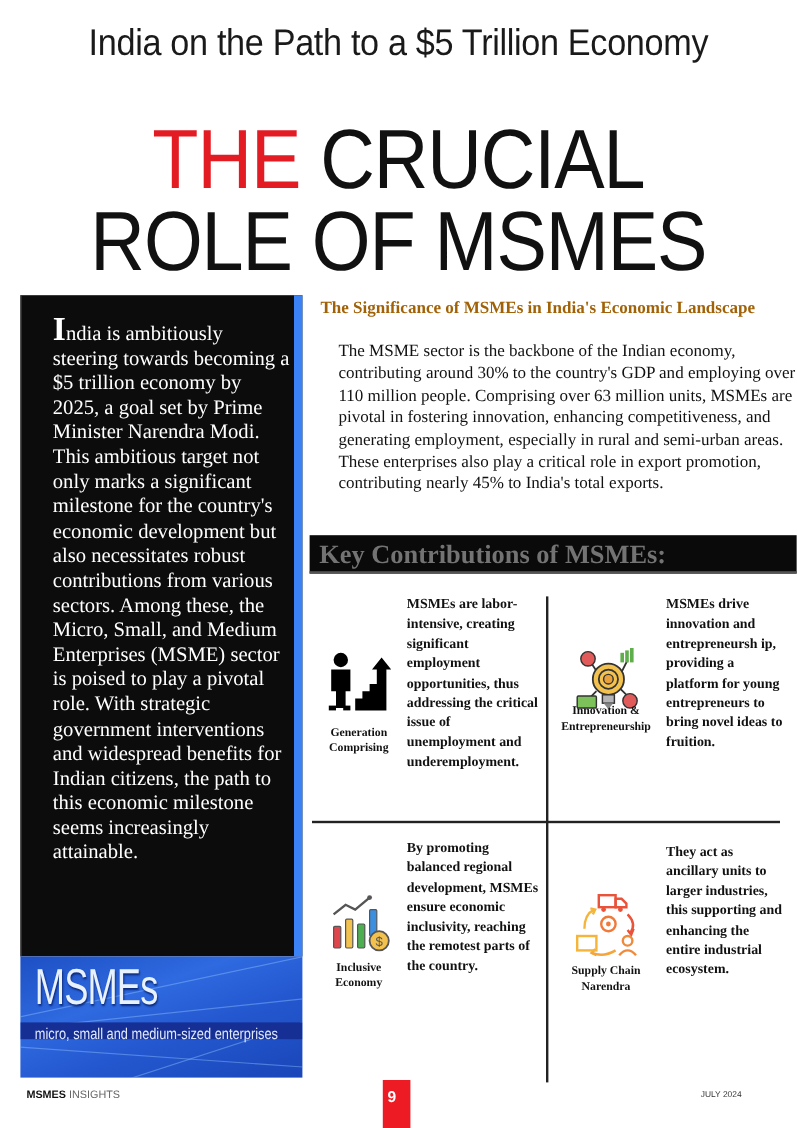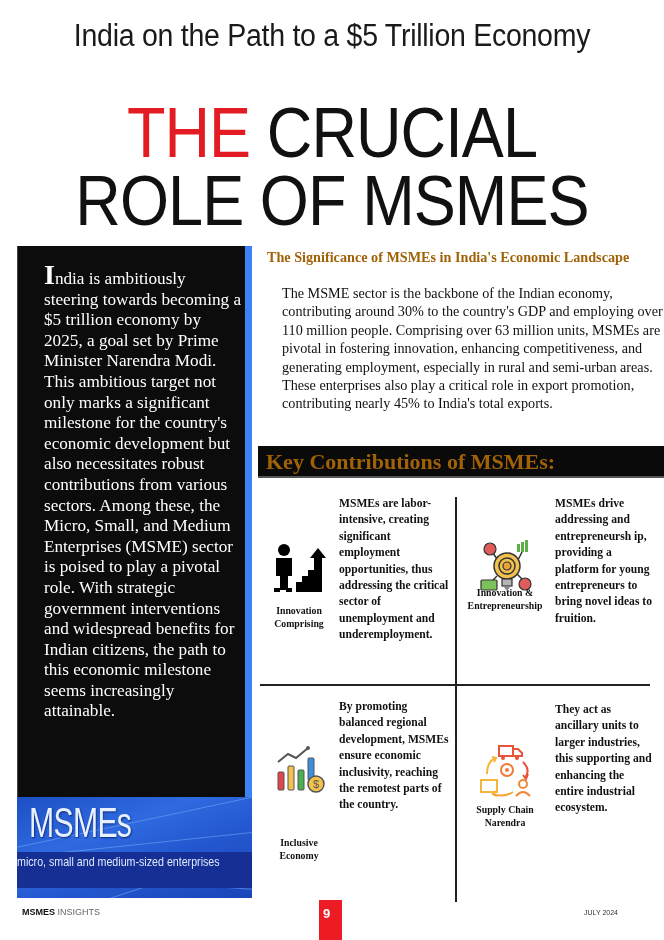--- a/index.html
+++ b/index.html
@@ -38,42 +38,42 @@
     overflow: hidden;
   }
   .msme-image .globe-line { position: absolute; border-top: 1px solid rgba(140,190,255,0.45); width: 320px; }
   .msme-word {
     position: absolute; left: 12px; top: 2px;
     font-family: "Liberation Sans", sans-serif; font-size: 42px; color: #e8f1ff;
     letter-spacing: -1px; transform: scaleX(0.72); transform-origin: left top;
     text-shadow: 1px 1px 2px #0b2a7a;
   }
   .msme-band {
-    position: absolute; left: 0; top: 55px; width: 235px; height: 36px;
+    position: absolute; left: 0; top: 55px; width: 235px; height: 14px;
     background: #162f95; color: #dfe9ff;
     font-family: "Liberation Sans", sans-serif; font-size: 13px; line-height: 20px;
-    white-space: nowrap;
+    padding-left: 12px; white-space: nowrap;
   }
   .msme-band span { display: inline-block; transform: scaleX(0.82); transform-origin: left center; }
 
   .sig-title {
     position: absolute; left: 267px; top: 248px; width: 380px;
     color: #a16207; font-weight: bold; font-size: 14.2px; line-height: 18px;
   }
   .sig-body {
     position: absolute; left: 282px; top: 284px; width: 390px;
     font-size: 14.2px; line-height: 18.4px; color: #111;
   }
 
   .key-banner {
     position: absolute; left: 258px; top: 446px; width: 406px; height: 32px;
     background: #0a0a0a; border-bottom: 2px solid #555;
   }
   .key-banner span {
-    position: absolute; left: 8px; top: 3px; color: #a16207;
+    position: absolute; left: 8px; top: 3px; color: #737373;
     font-weight: bold; font-size: 22px;
   }
 
   .grid-v { position: absolute; left: 455px; top: 497px; width: 2px; height: 405px; background: #222; }
   .grid-h { position: absolute; left: 260px; top: 684px; width: 390px; height: 2px; background: #222; }
 
   .cell-icon { position: absolute; width: 56px; height: 56px; }
   .cell-label {
     position: absolute; width: 90px; text-align: center;
     font-weight: bold; font-size: 9.8px; line-height: 12.5px; color: #111;
@@ -132,24 +132,24 @@
 
 <div>
   <svg class="cell-icon" style="left:270px; top:542px;" viewBox="0 0 56 56">
     <circle cx="14" cy="8" r="6" fill="#000"></circle>
     <path d="M6 16 h16 v18 h-4 v14 h-8 v-14 h-4z" fill="#000"></path>
     <rect x="4" y="46" width="6" height="4" fill="#000"></rect>
     <rect x="16" y="46" width="6" height="4" fill="#000"></rect>
     <path d="M26 50 v-10 h6 v-6 h6 v-6 h6 v-12 h-4 l8 -10 l8 10 h-4 v34z" fill="#000"></path>
   </svg>
   <div class="cell-label" style="left:254px; top:605px;">
-    <div>Innovation</div>
+    <div>Generation</div>
     <div>Comprising</div>
   </div>
-  <div class="cell-text" style="left:339px; top:496px; width:112px;">MSMEs are labor-intensive, creating significant employment opportunities, thus addressing the critical sector of unemployment and underemployment.</div>
+  <div class="cell-text" style="left:339px; top:496px; width:112px;">MSMEs are labor-intensive, creating significant employment opportunities, thus addressing the critical issue of unemployment and underemployment.</div>
 </div>
 
 <div>
   <svg class="cell-icon" style="left:479px; top:540px;" viewBox="0 0 56 56">
     <path d="M12 10 L20 22 M44 10 L38 22 M10 44 L18 36 M46 42 L38 34" stroke="#333" stroke-width="1.5" fill="none"></path>
     <circle cx="28" cy="26" r="13" fill="#f2c14e" stroke="#333" stroke-width="1.5"></circle>
     <circle cx="28" cy="26" r="8" fill="none" stroke="#333" stroke-width="1.5"></circle>
     <circle cx="28" cy="26" r="4" fill="#e9a23b" stroke="#333" stroke-width="1.2"></circle>
     <rect x="23" y="39" width="10" height="7" fill="#b5b5b5" stroke="#333" stroke-width="1.2"></rect>
     <path d="M24 46 h8 l-4 5z" fill="#888"></path>
@@ -157,35 +157,35 @@
     <circle cx="46" cy="44" r="6" fill="#e25b5b" stroke="#333" stroke-width="1.2"></circle>
     <rect x="38" y="4" width="3" height="8" fill="#5fae4c"></rect>
     <rect x="42" y="2" width="3" height="10" fill="#5fae4c"></rect>
     <rect x="46" y="0" width="3" height="12" fill="#5fae4c"></rect>
     <rect x="2" y="40" width="16" height="10" rx="1" fill="#7cc15a" stroke="#333" stroke-width="1.2"></rect>
   </svg>
   <div class="cell-label" style="left:460px; top:587px;">
     <div>Innovation &amp;</div>
     <div>Entrepreneurship</div>
   </div>
-  <div class="cell-text" style="left:555px; top:496px; width:100px;">MSMEs drive addressing and entrepreneursh ip, providing a platform for young entrepreneurs to bring novel ideas to fruition.</div>
+  <div class="cell-text" style="left:555px; top:496px; width:100px;">MSMEs drive innovation and entrepreneursh ip, providing a platform for young entrepreneurs to bring novel ideas to fruition.</div>
 </div>
 
 <div>
   <svg class="cell-icon" style="left:274px; top:742px;" viewBox="0 0 56 56">
     <polyline points="4,20 14,12 22,16 34,6" stroke="#555" stroke-width="2" fill="none"></polyline>
     <circle cx="34" cy="6" r="2" fill="#555"></circle>
     <rect x="4" y="30" width="6" height="18" rx="1" fill="#e0454b" stroke="#555" stroke-width="1"></rect>
     <rect x="14" y="24" width="6" height="24" rx="1" fill="#f2c14e" stroke="#555" stroke-width="1"></rect>
     <rect x="24" y="28" width="6" height="20" rx="1" fill="#4caf50" stroke="#555" stroke-width="1"></rect>
     <rect x="34" y="16" width="6" height="22" rx="1" fill="#3b8fe0" stroke="#555" stroke-width="1"></rect>
     <circle cx="42" cy="42" r="8" fill="#f2c14e" stroke="#555" stroke-width="1.5"></circle>
     <text x="42" y="46" text-anchor="middle" font-size="11" font-family="Liberation Sans, sans-serif" fill="#555">$</text>
   </svg>
-  <div class="cell-label" style="left:254px; top:801px;margin-top:36px;">
+  <div class="cell-label" style="left:254px; top:801px;">
     <div>Inclusive</div>
     <div>Economy</div>
   </div>
   <div class="cell-text" style="left:339px; top:699px; width:112px;">By promoting balanced regional development, MSMEs ensure economic inclusivity, reaching the remotest parts of the country.</div>
 </div>
 
 <div>
   <svg class="cell-icon" style="left:479px; top:744px;" viewBox="0 0 56 56">
     <rect x="20" y="2" width="14" height="10" fill="none" stroke="#e8533a" stroke-width="2"></rect>
     <path d="M34 5 h5 l4 4 v3 h-9z" fill="none" stroke="#e8533a" stroke-width="2"></path>

